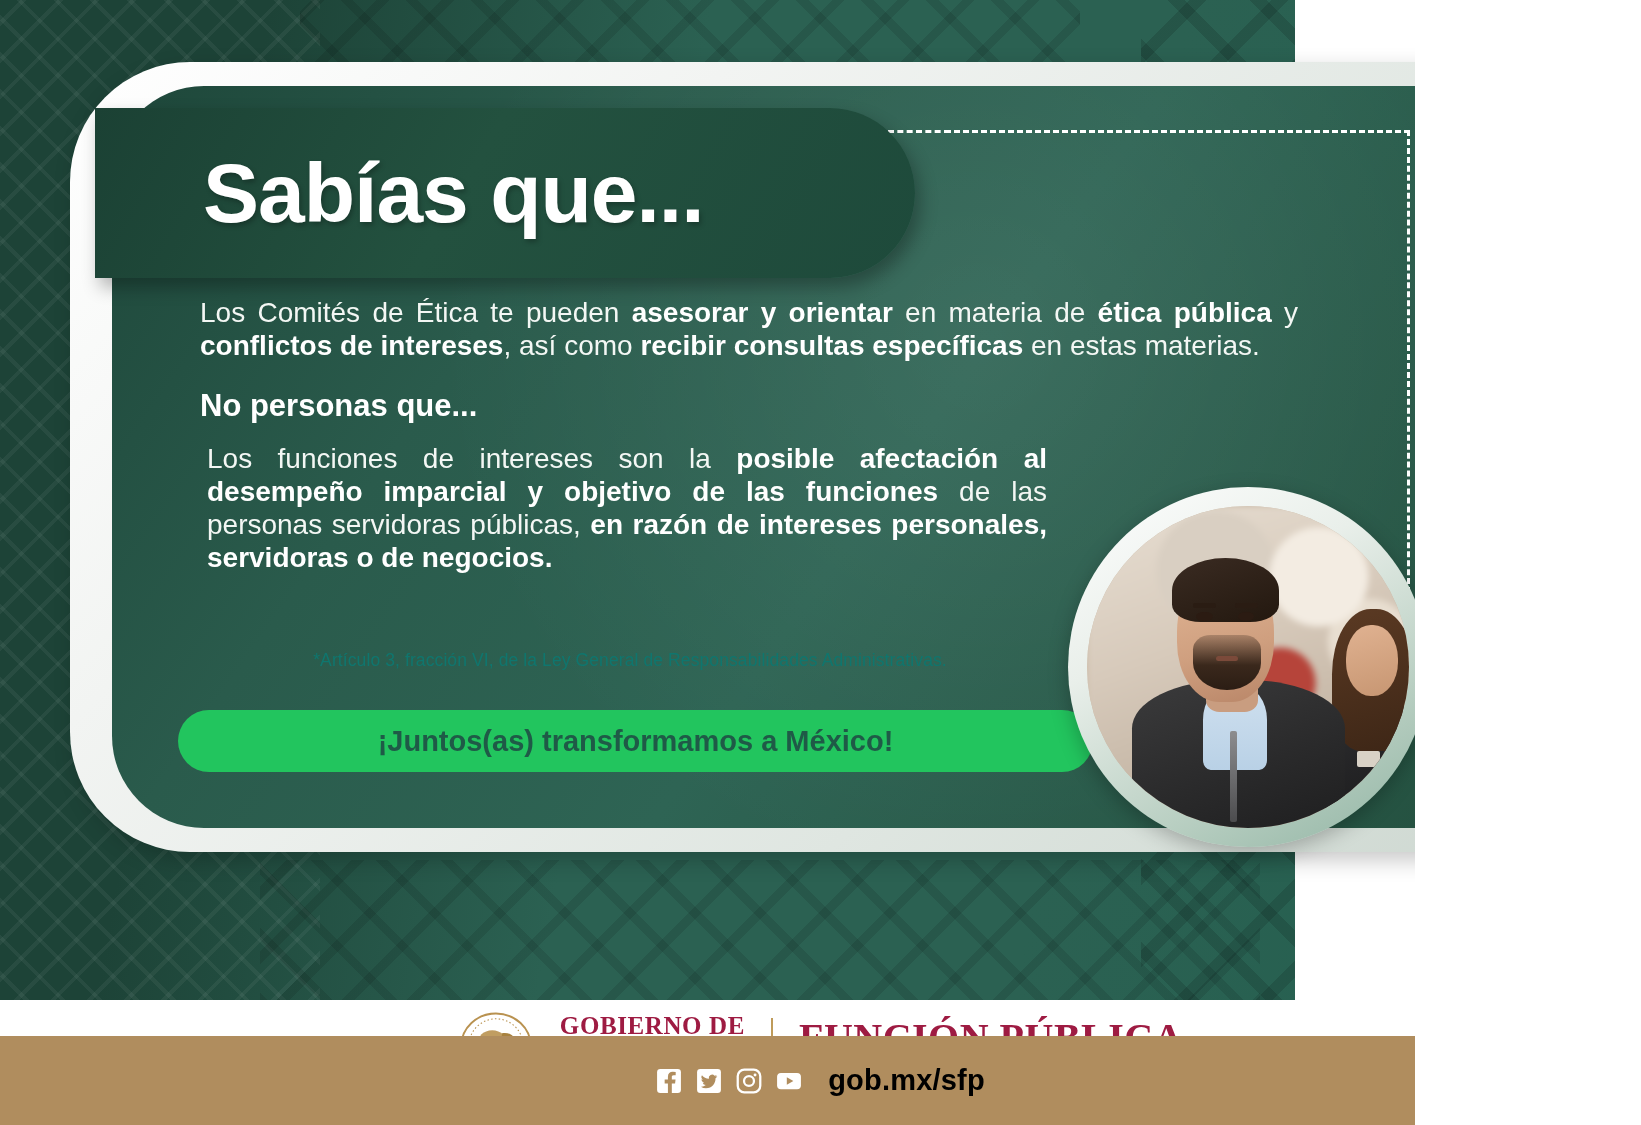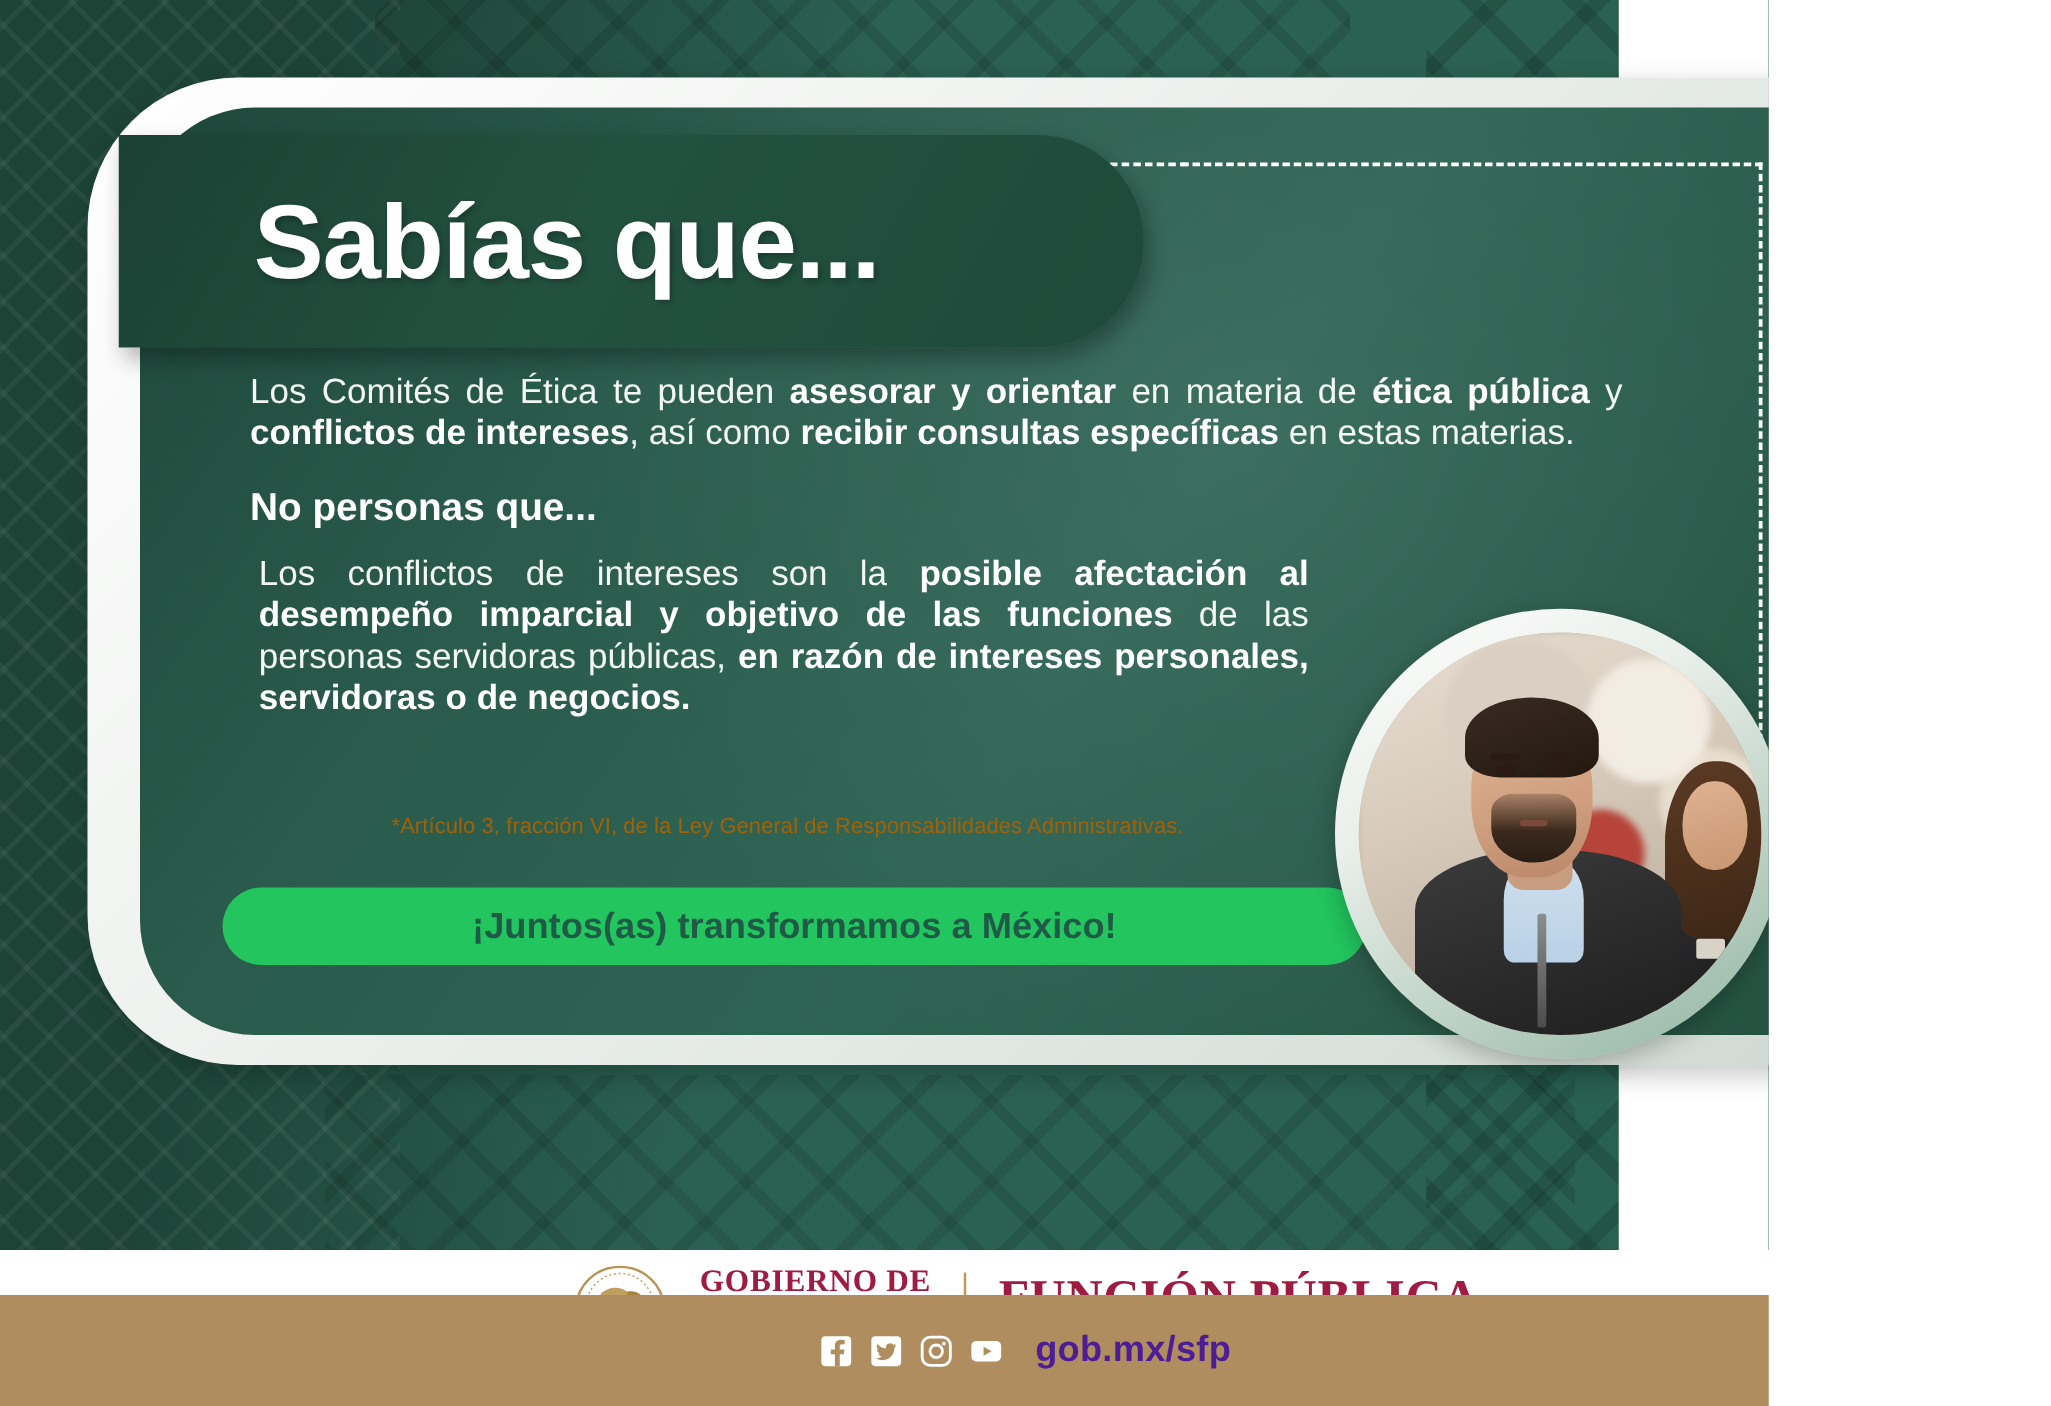--- a/index.html
+++ b/index.html
@@ -101,21 +101,21 @@
     text-align:justify;margin:0 0 10px 0;
   }
   .para b{font-weight:bold;color:#ffffff;}
   .para-1{width:1098px;}
   .subhead{
     color:#ffffff;font-size:31px;font-weight:bold;margin:26px 0 18px 0;
   }
   .para-2{width:840px;margin-left:7px;}
   .footnote{
     position:absolute;left:275px;top:650px;width:710px;
-    color:#a16207;font-size:17.5px;text-align:center;letter-spacing:.1px;
+    color:#0f766e;font-size:17.5px;text-align:center;letter-spacing:.1px;
   }
 
   
   .cta{
     position:absolute;left:178px;top:710px;width:915px;height:62px;
     background:#22c55e;border-radius:31px;
     display:flex;align-items:center;justify-content:center;
   }
   .cta span{
     color:#1f5a47;font-size:29px;font-weight:bold;
@@ -188,21 +188,21 @@
   .divider{width:2px;height:56px;background:#bf9b5a;}
   .fp{display:flex;flex-direction:column;justify-content:center;line-height:1;}
   .fp .l1{color:#9e1b42;font-family:"Liberation Serif",serif;font-weight:bold;font-size:40px;letter-spacing:.5px;}
   .fp .l2{color:#9e1b42;font-family:"Liberation Serif",serif;font-weight:bold;font-size:11.5px;letter-spacing:1.3px;margin-top:5px;}
 
   .socialbar{
     position:absolute;left:0;top:1036px;width:1641px;height:89px;background:#b08d5e;
     display:flex;align-items:center;justify-content:center;gap:14px;
   }
   .sicon{width:26px;height:26px;flex:0 0 auto;}
-  .siteurl{color:#4c1d95;font-size:29px;font-weight:bold;margin-left:12px;letter-spacing:.2px;}
+  .siteurl{color:#000000;font-size:29px;font-weight:bold;margin-left:12px;letter-spacing:.2px;}
 </style>
 </head>
 <body>
 
 <div class="poster">
 
   <div class="bg">
     <div class="bg-dark-wash"></div>
     <div class="chev-left"></div>
     <div class="chev-topmid"></div>
@@ -219,21 +219,21 @@
   <div class="dashed-top-extra"></div>
   <div class="dashed-box"></div>
 
   <div class="title-plate">
     <div class="title-text">Sabías que...</div>
   </div>
 
   <div class="body-wrap">
     <p class="para para-1"><span>Los Comités de Ética te pueden </span><b>asesorar y orientar</b><span> en materia de </span><b>ética pública</b><span> y </span><b>conflictos de intereses</b><span>, así como </span><b>recibir consultas específicas</b><span> en estas materias.</span></p>
     <div class="subhead">No personas que...</div>
-    <p class="para para-2"><span>Los conflictos de intereses son la </span><b>posible afectación al desempeño imparcial y objetivo de las funciones</b><span> de las personas servidoras públicas, </span><b>en razón de intereses personales, servidoras o de negocios.</b></p>
+    <p class="para para-2"><span>Los funciones de intereses son la </span><b>posible afectación al desempeño imparcial y objetivo de las funciones</b><span> de las personas servidoras públicas, </span><b>en razón de intereses personales, servidoras o de negocios.</b></p>
   </div>
 
   <div class="footnote">*Artículo 3, fracción VI, de la Ley General de Responsabilidades Administrativas.</div>
 
   <div class="cta">
     <span>¡Juntos(as) transformamos a México!</span>
   </div>
 
   <div class="photo-ring"></div>
   <div class="photo">

